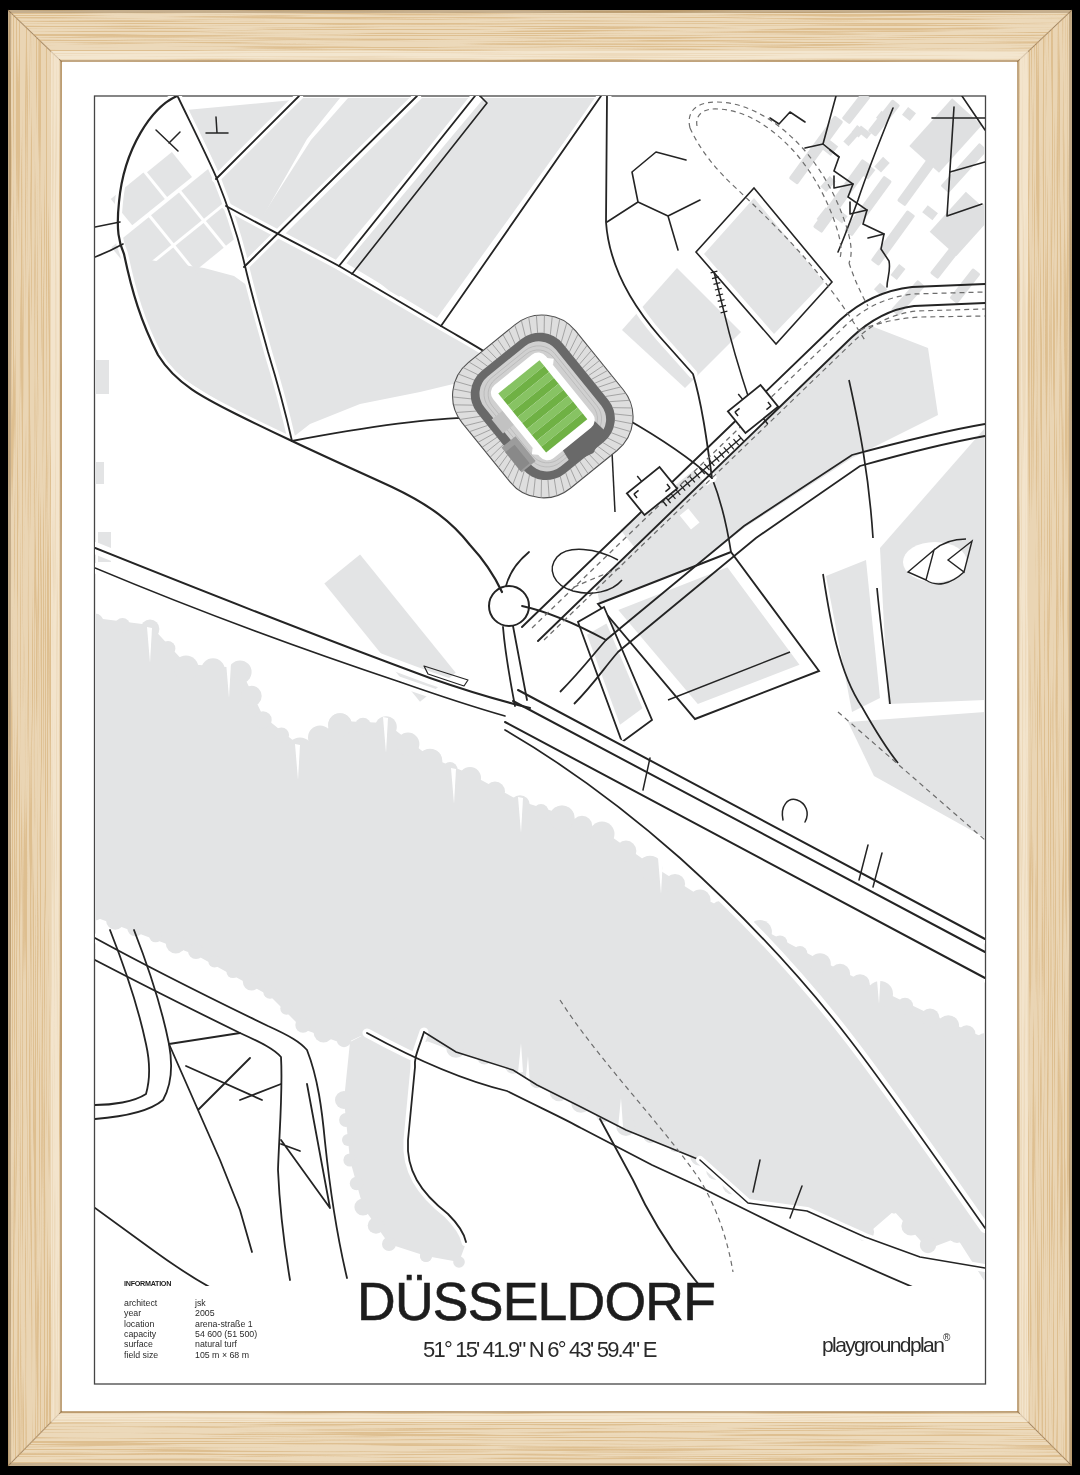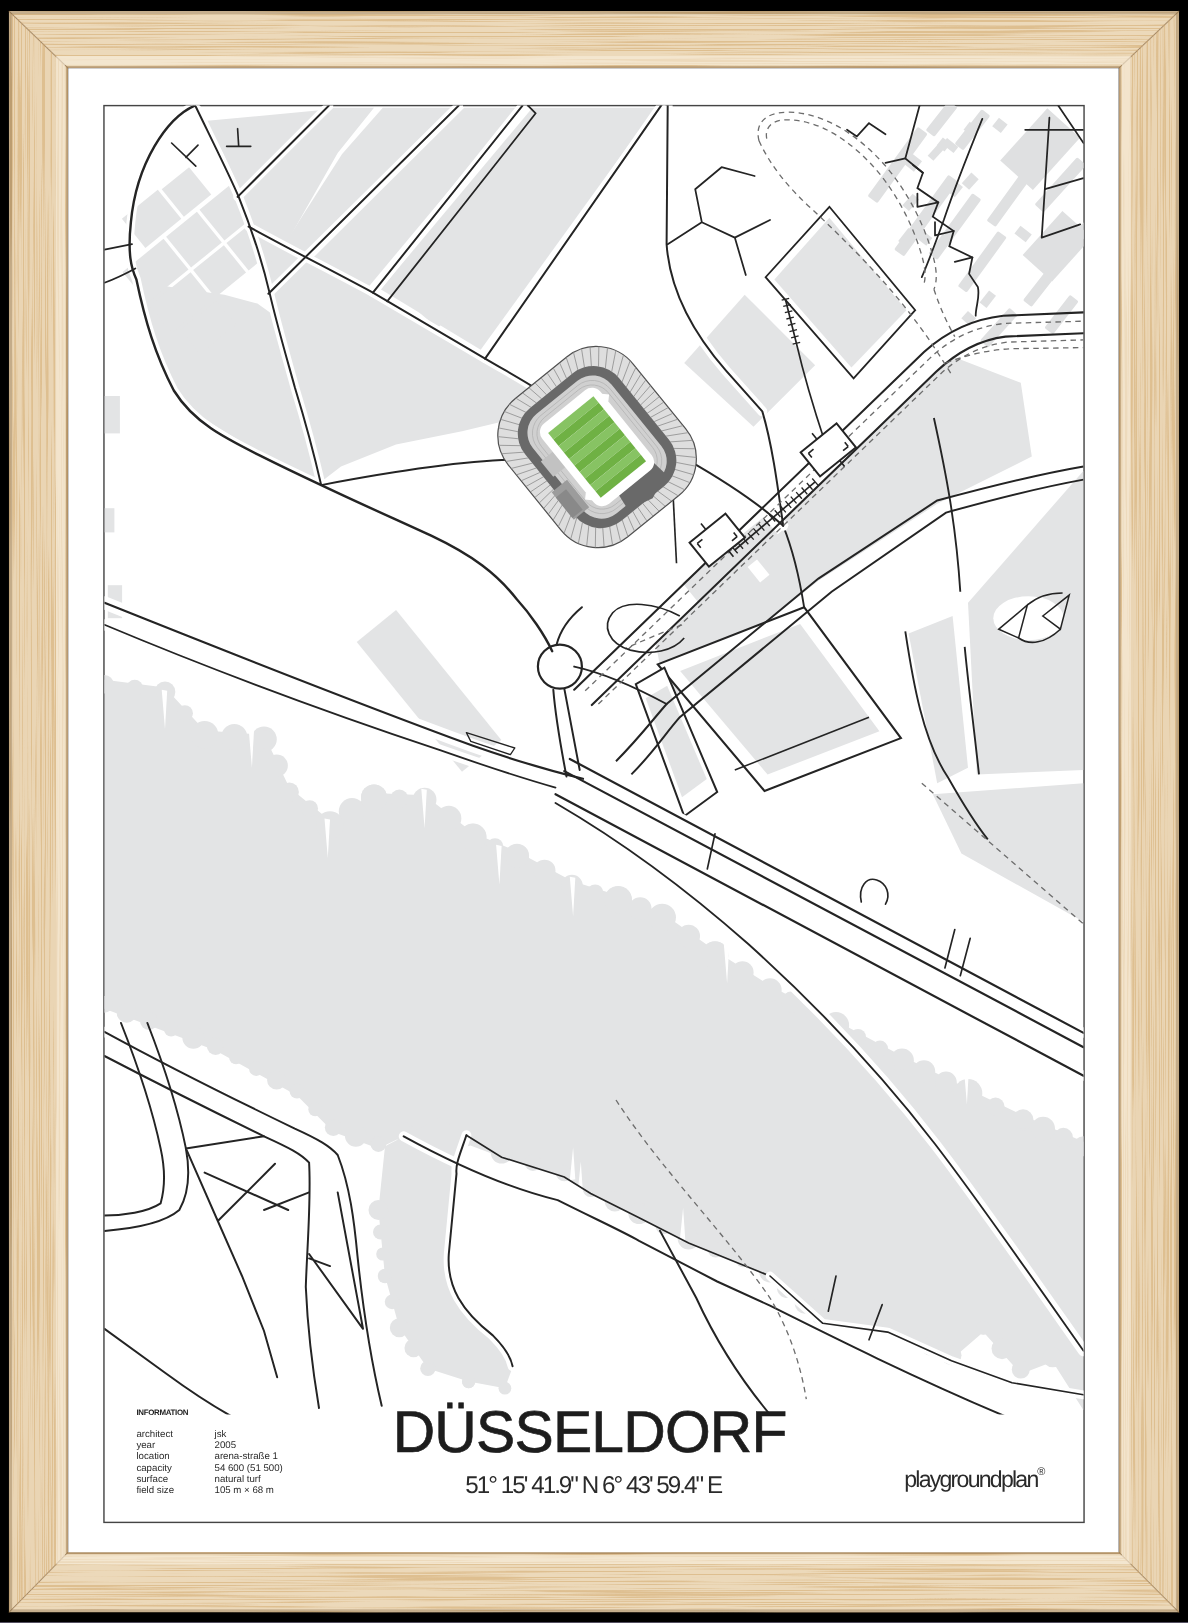--- a/index.html
+++ b/index.html
@@ -1,16 +1,16 @@
 <!DOCTYPE html>
 <html><head>
 <meta charset="utf-8">
 <style>
 html,body{margin:0;padding:0;background:#000;}
-#page{width:1080px;height:1475px;position:relative;background:#c4b5fd;}
+#page{width:1080px;height:1475px;position:relative;background:#f97316;}
 svg{display:block;}
 </style>
 </head>
 <body>
 <div id="page">
 <svg width="1080" height="1475" viewBox="0 0 1080 1475" xmlns="http://www.w3.org/2000/svg">
 <defs>
 <clipPath id="cpTop">
           <polygon points="8,10 1072,10 1017,62 62,62"></polygon>
         </clipPath>

